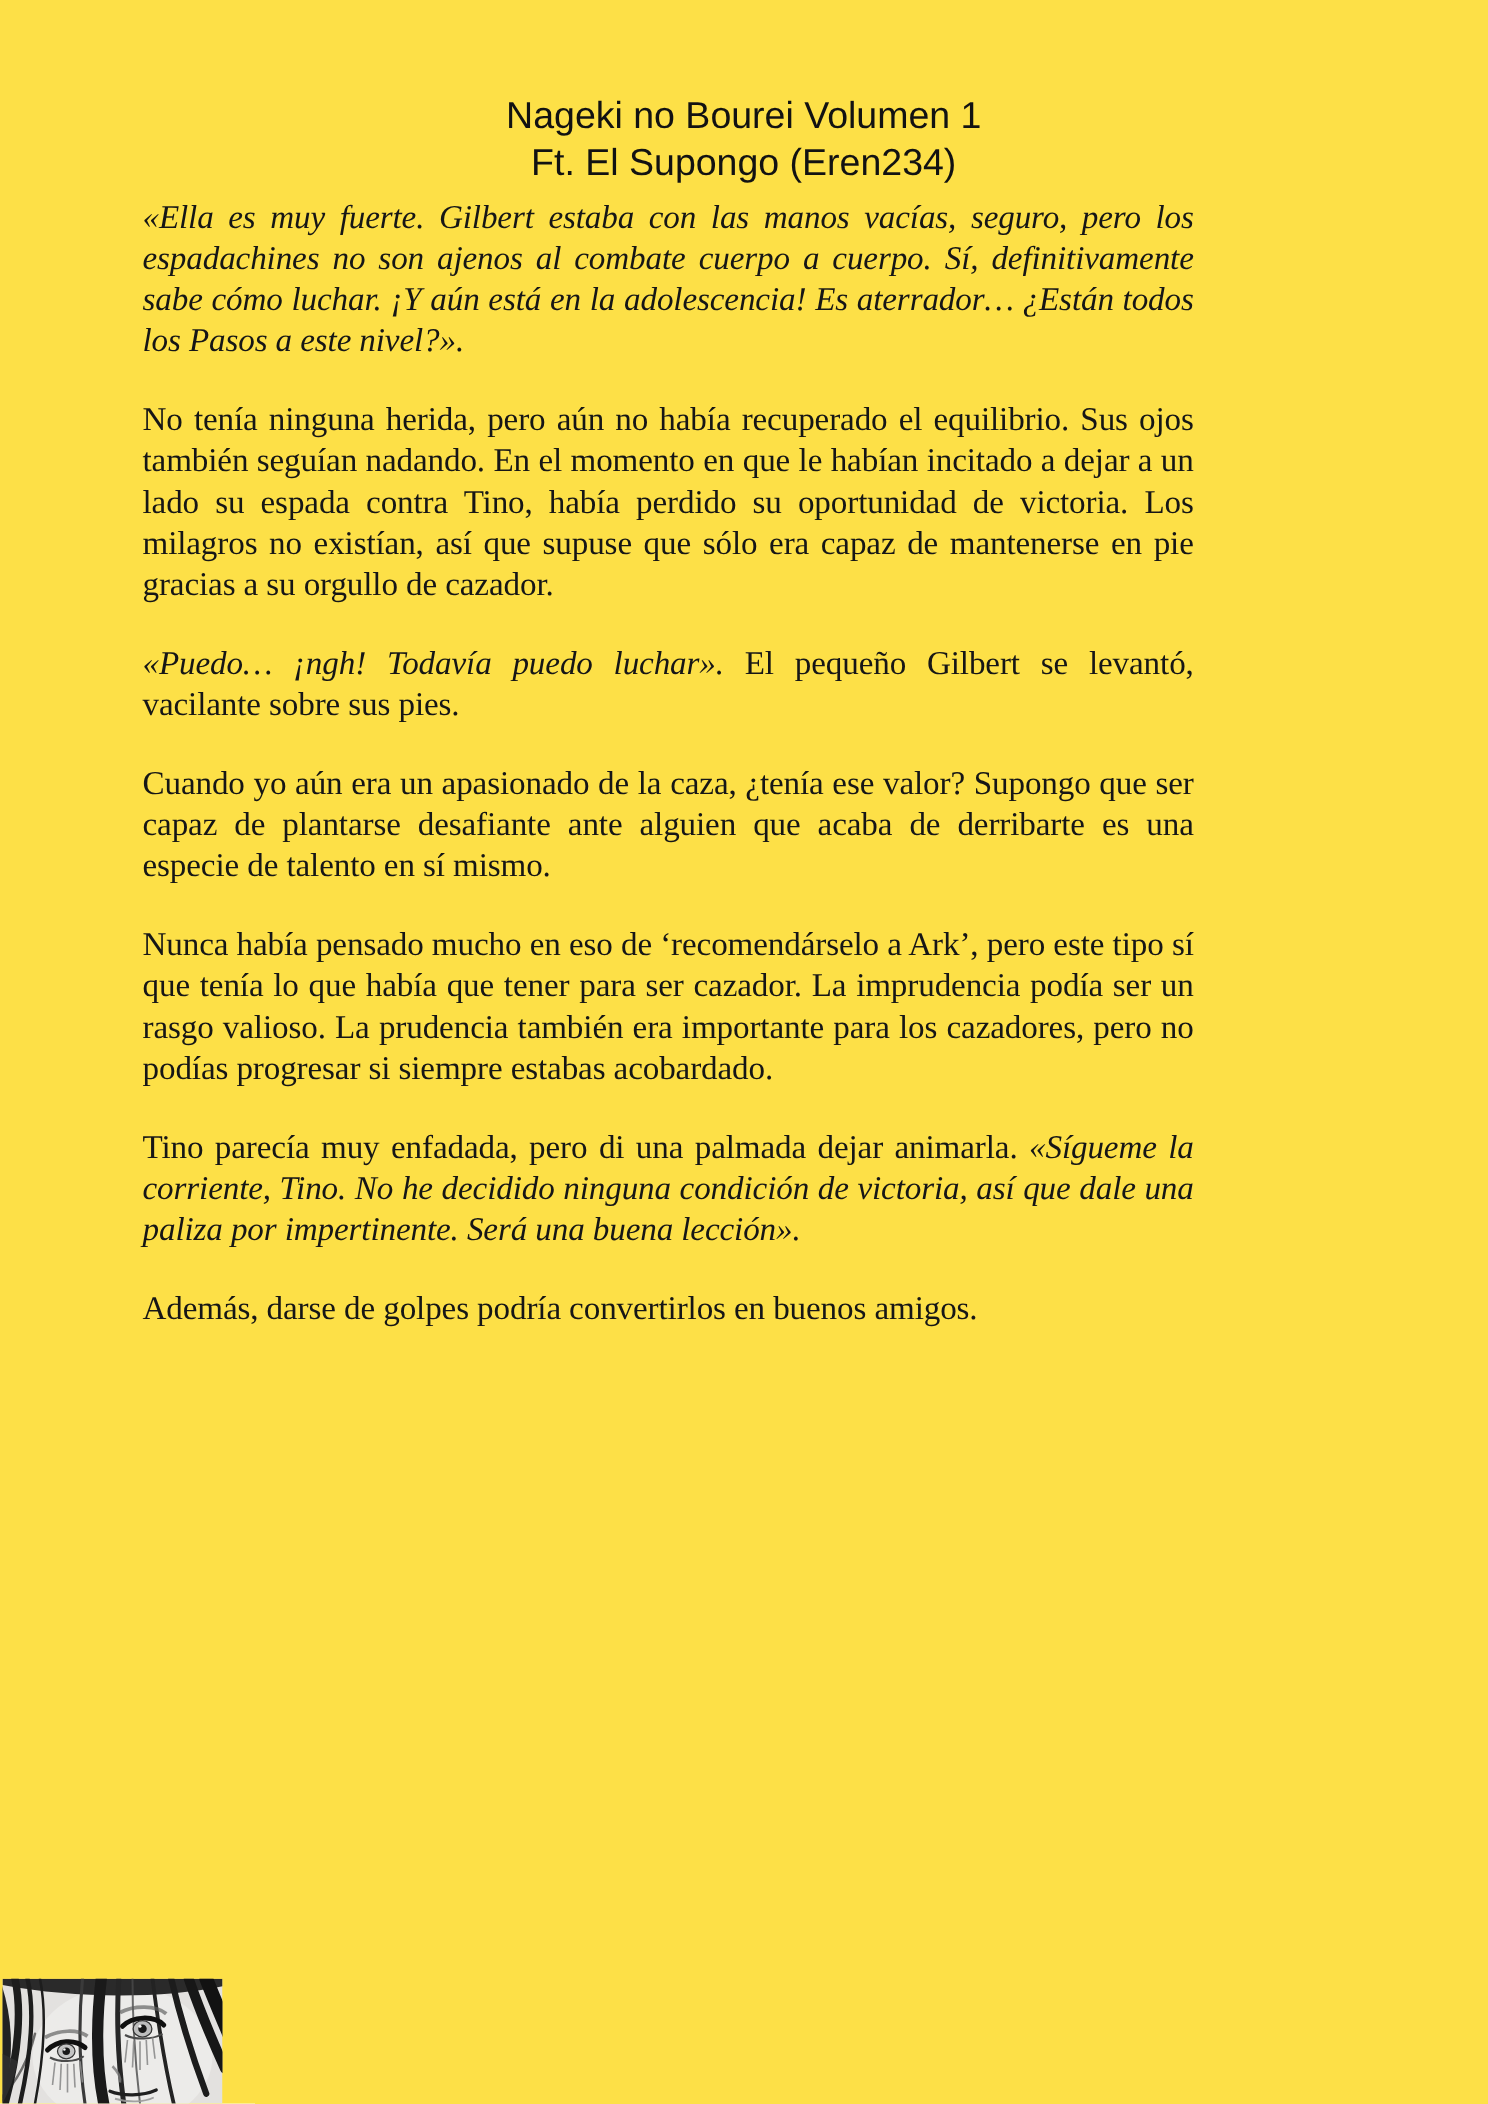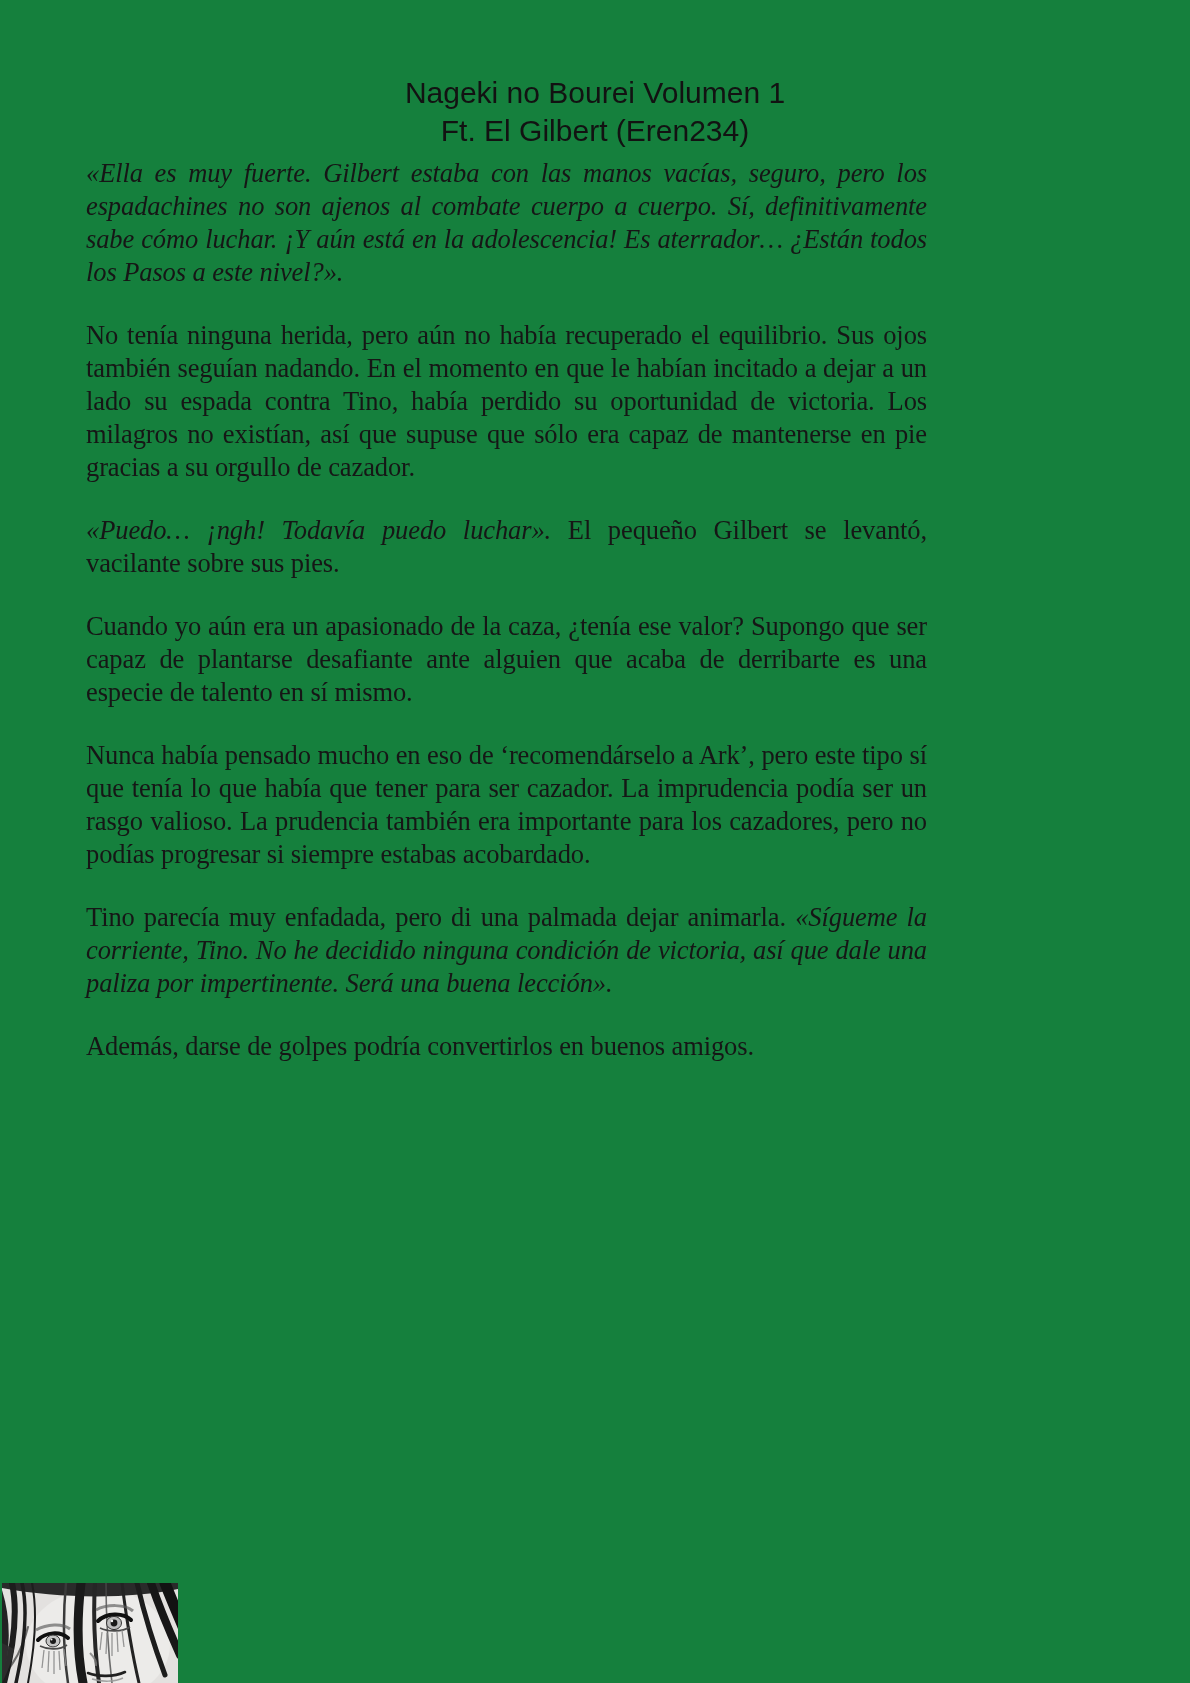--- a/index.html
+++ b/index.html
@@ -4,33 +4,33 @@
 <style>
   html, body {
     margin: 0;
     padding: 0;
     background: #ffffff;
   }
   .page {
     position: relative;
     width: 1190px;
     height: 1683px;
-    background: #15803d;
+    background: #fde047;
     overflow: hidden;
   }
   .doc-title {
     padding-top: 74px;
     text-align: center;
     font-family: "Liberation Sans", sans-serif;
     font-size: 30px;
     line-height: 38px;
     color: #121212;
   }
   .doc-body {
-    margin-left: 86px;
+    margin-left: 114px;
     width: 841px;
     margin-top: 7px;
     font-family: "Liberation Serif", serif;
     font-size: 26.5px;
     line-height: 33px;
     text-align: justify;
     color: #161616;
     letter-spacing: -0.1px;
   }
   .doc-body p {
@@ -52,21 +52,21 @@
     height: 100px;
   }
 </style>
 </head>
 <body>
 
 <div class="page">
 
   <div class="doc-title">
     <div>Nageki no Bourei Volumen 1</div>
-    <div>Ft. El Gilbert (Eren234)</div>
+    <div>Ft. El Supongo (Eren234)</div>
   </div>
 
   <div class="doc-body">
       <p><em>«Ella es muy fuerte. Gilbert estaba con las manos vacías, seguro, pero los espadachines no son ajenos al combate cuerpo a cuerpo. Sí, definitivamente sabe cómo luchar. ¡Y aún está en la adolescencia! Es aterrador… ¿Están todos los Pasos a este nivel?».</em></p>
       <p><span>No tenía ninguna herida, pero aún no había recuperado el equilibrio. Sus ojos también seguían nadando. En el momento en que le habían incitado a dejar a un lado su espada contra Tino, había perdido su oportunidad de victoria. Los milagros no existían, así que supuse que sólo era capaz de mantenerse en pie gracias a su orgullo de cazador.</span></p>
       <p><em>«Puedo… ¡ngh! Todavía puedo luchar». </em><span>El pequeño Gilbert se levantó, vacilante sobre sus pies.</span></p>
       <p><span>Cuando yo aún era un apasionado de la caza, ¿tenía ese valor? Supongo que ser capaz de plantarse desafiante ante alguien que acaba de derribarte es una especie de talento en sí mismo.</span></p>
       <p><span>Nunca había pensado mucho en eso de ‘recomendárselo a Ark’, pero este tipo sí que tenía lo que había que tener para ser cazador. La imprudencia podía ser un rasgo valioso. La prudencia también era importante para los cazadores, pero no podías progresar si siempre estabas acobardado.</span></p>
       <p><span>Tino parecía muy enfadada, pero di una palmada dejar animarla. </span><em>«Sígueme la corriente, Tino. No he decidido ninguna condición de victoria, así que dale una paliza por impertinente. Será una buena lección».</em></p>
       <p><span>Además, darse de golpes podría convertirlos en buenos amigos.</span></p>

